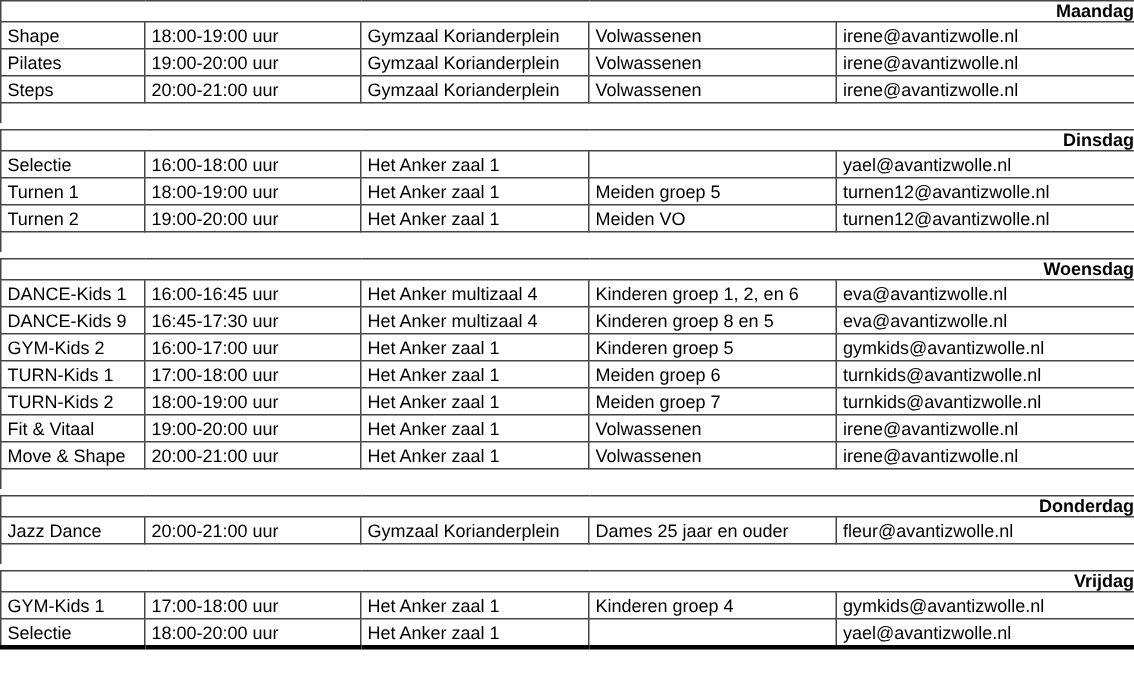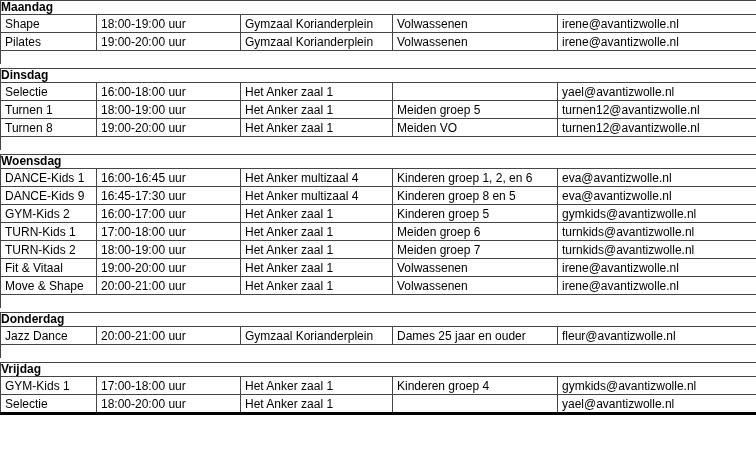--- a/index.html
+++ b/index.html
@@ -26,21 +26,21 @@
     white-space: nowrap;
     overflow: hidden;
     background: #ffffff;
   }
   .col-activity { width: 96px; }
   .col-time     { width: 144px; }
   .col-location { width: 152px; }
   .col-group    { width: 165px; }
   .col-email    { width: 199px; }
   .day-cell {
-    text-align: left;
+    text-align: right;
     font-weight: bold;
     color: #e8502a;
     height: 13px !important;
     line-height: 13px !important;
     padding: 0 !important;
   }
   .sched.last tr:last-child td { border-bottom: 3px solid #000000; }
   .gap { height: 17px; position: relative; }
   .gap::before {
     content: "";
@@ -72,20 +72,27 @@
     <td>Volwassenen</td>
     <td>irene@avantizwolle.nl</td>
   </tr>
   <tr>
     <td>Pilates</td>
     <td>19:00-20:00 uur</td>
     <td>Gymzaal Korianderplein</td>
     <td>Volwassenen</td>
     <td>irene@avantizwolle.nl</td>
   </tr>
+  <tr>
+    <td>Steps</td>
+    <td>20:00-21:00 uur</td>
+    <td>Gymzaal Korianderplein</td>
+    <td>Volwassenen</td>
+    <td>irene@avantizwolle.nl</td>
+  </tr>
 </tbody>
   </table>
 <div class="gap"></div>
 
 <table class="sched">
   <colgroup>
       <col class="col-activity">
       <col class="col-time">
       <col class="col-location">
       <col class="col-group">
@@ -103,21 +110,21 @@
     <td>yael@avantizwolle.nl</td>
   </tr>
   <tr>
     <td>Turnen 1</td>
     <td>18:00-19:00 uur</td>
     <td>Het Anker zaal 1</td>
     <td>Meiden groep 5</td>
     <td>turnen12@avantizwolle.nl</td>
   </tr>
   <tr>
-    <td>Turnen 8</td>
+    <td>Turnen 2</td>
     <td>19:00-20:00 uur</td>
     <td>Het Anker zaal 1</td>
     <td>Meiden VO</td>
     <td>turnen12@avantizwolle.nl</td>
   </tr>
 </tbody>
   </table>
 <div class="gap"></div>
 
 <table class="sched">

